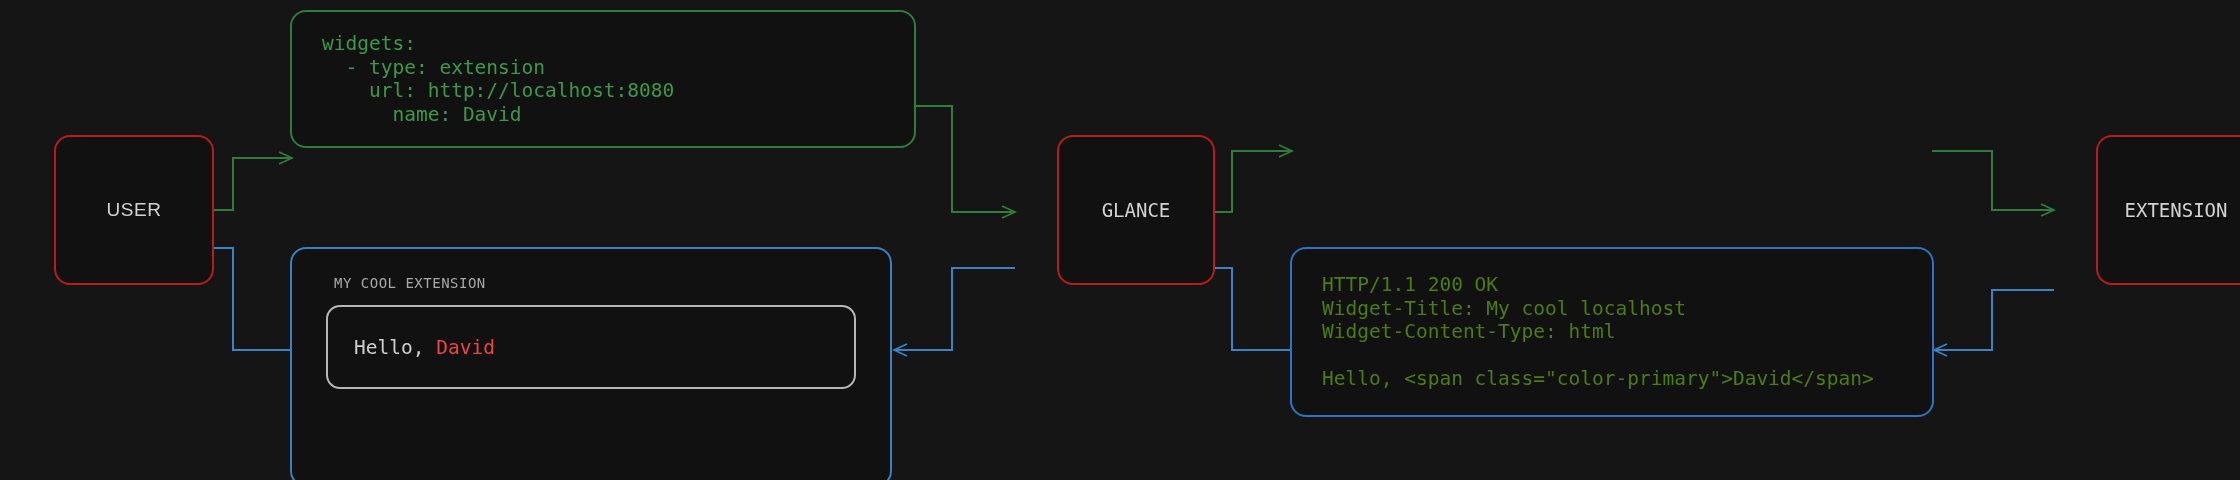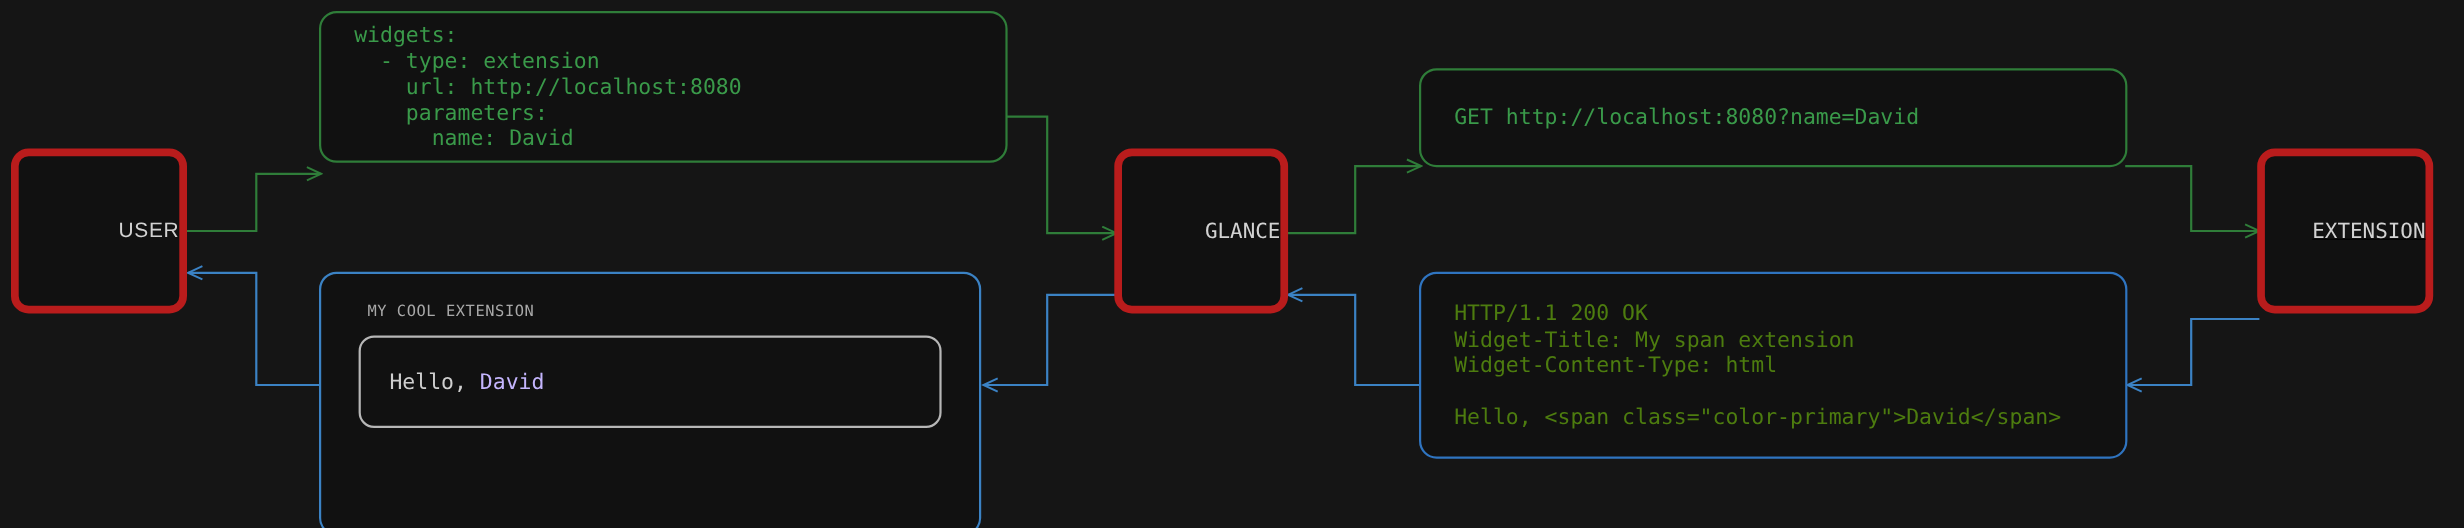--- a/index.html
+++ b/index.html
@@ -26,24 +26,25 @@
     height: 480px;
     pointer-events: none;
   }
   .node {
     position: absolute;
     box-sizing: border-box;
     border-radius: 16px;
     background: #111111;
   }
   .node-actor {
-    border: 7px solid #b91c1c;
+    border: 2px solid #b91c1c;
     display: flex;
     align-items: center;
-    justify-content: flex-end;
+    justify-content: center;
+    margin-left: 44px;
   }
   .actor-label {
     font-family: "Liberation Sans", sans-serif;
     font-size: 19px;
     color: #d2d2d2;
     letter-spacing: 0.6px;
     white-space: nowrap;
   }
   .actor-label.mono {
     font-family: "DejaVu Sans Mono", monospace;
@@ -94,21 +95,21 @@
     padding: 0 26px;
     box-sizing: border-box;
   }
   .widget-text {
     font-family: "DejaVu Sans Mono", monospace;
     font-size: 19.5px;
     color: #cfcfcf;
     white-space: pre;
   }
   .widget-text .accent {
-    color: #c4b5fd;
+    color: #ef4444;
   }
 </style>
 </head>
 <body>
 
 <div id="diagram-root">
 
   <svg class="wires" viewBox="0 0 2240 480" xmlns="http://www.w3.org/2000/svg">
     <defs>
       <marker id="arrow-green-r" markerWidth="16" markerHeight="14" refX="14" refY="7" orient="auto" markerUnits="userSpaceOnUse">
@@ -153,42 +154,38 @@
   </svg>
 
   <div class="node node-actor" style="left:10px; top:135px; width:160px; height:150px;">
     <span class="actor-label">USER</span>
   </div>
 
   <div class="node node-code" style="left:290px; top:10px; width:626px; height:138px;">
     <div class="code-line">widgets:</div>
     <div class="code-line">  - type: extension</div>
     <div class="code-line">    url: http://localhost:8080</div>
-    <div class="code-line">    parameters:</div>
     <div class="code-line">      name: David</div>
   </div>
 
   <div class="node node-widget" style="left:290px; top:247px; width:602px; height:240px;">
     <div class="widget-title">MY COOL EXTENSION</div>
     <div class="widget-body">
       <span class="widget-text"><span>Hello, </span><span class="accent">David</span></span>
     </div>
   </div>
 
   <div class="node node-actor" style="left:1013px; top:135px; width:158px; height:150px;">
     <span class="actor-label mono">GLANCE</span>
   </div>
 
-  <div class="node node-code" style="left:1290px; top:62px; width:644px; height:90px;">
-    <div class="code-line">GET http://localhost:8080?name=David</div>
-  </div>
 
   <div class="node node-code blue" style="left:1290px; top:247px; width:644px; height:170px;">
     <div class="code-line blue">HTTP/1.1 200 OK</div>
-    <div class="code-line blue">Widget-Title: My span extension</div>
+    <div class="code-line blue">Widget-Title: My cool localhost</div>
     <div class="code-line blue">Widget-Content-Type: html</div>
     <div class="code-line blue blank">&nbsp;</div>
     <div class="code-line blue">Hello, &lt;span class="color-primary"&gt;David&lt;/span&gt;</div>
   </div>
 
   <div class="node node-actor" style="left:2052px; top:135px; width:160px; height:150px;text-decoration:underline;">
     <span class="actor-label mono">EXTENSION</span>
   </div>
 
 </div>

